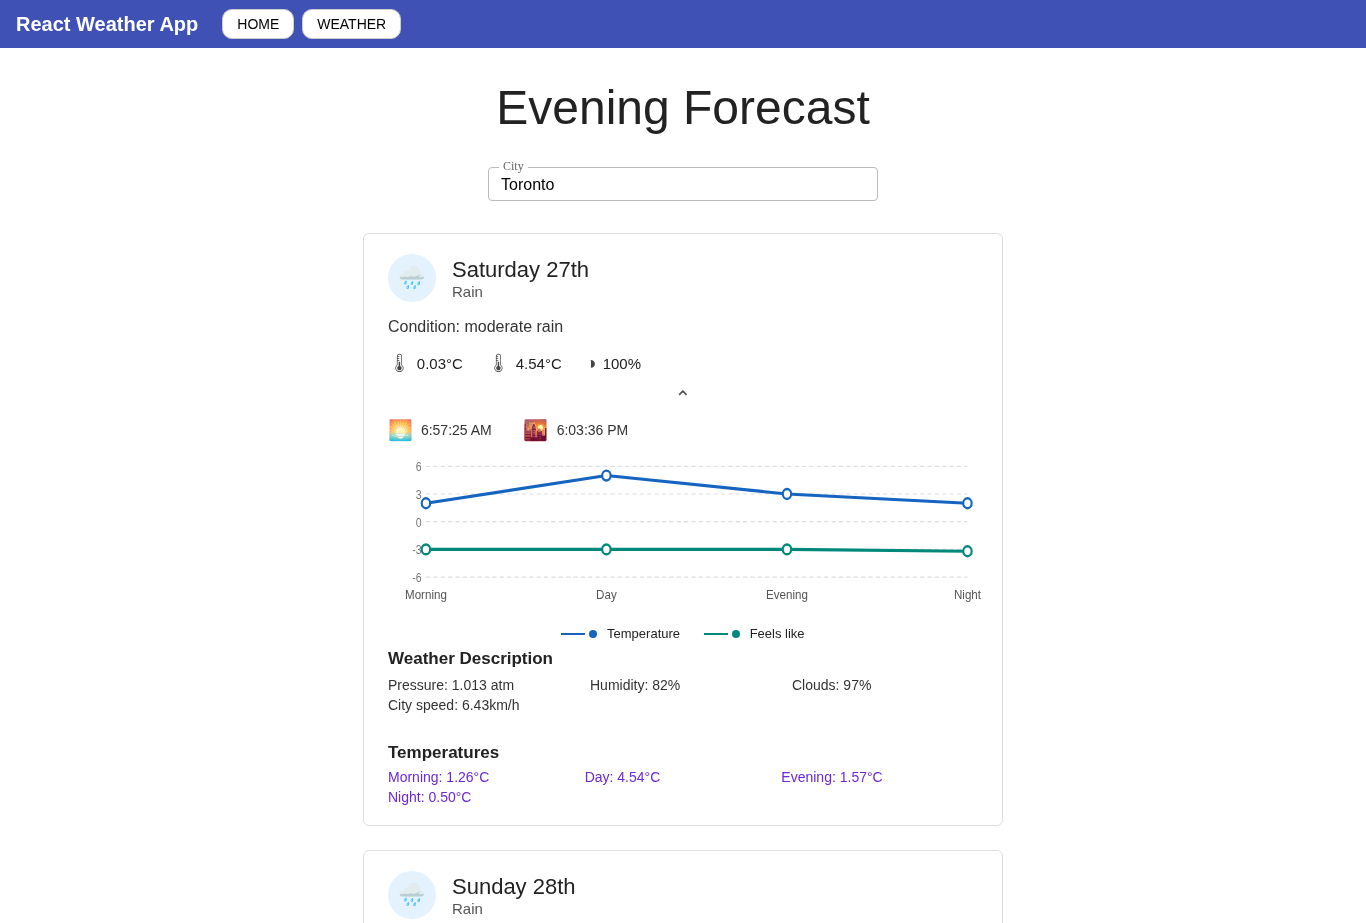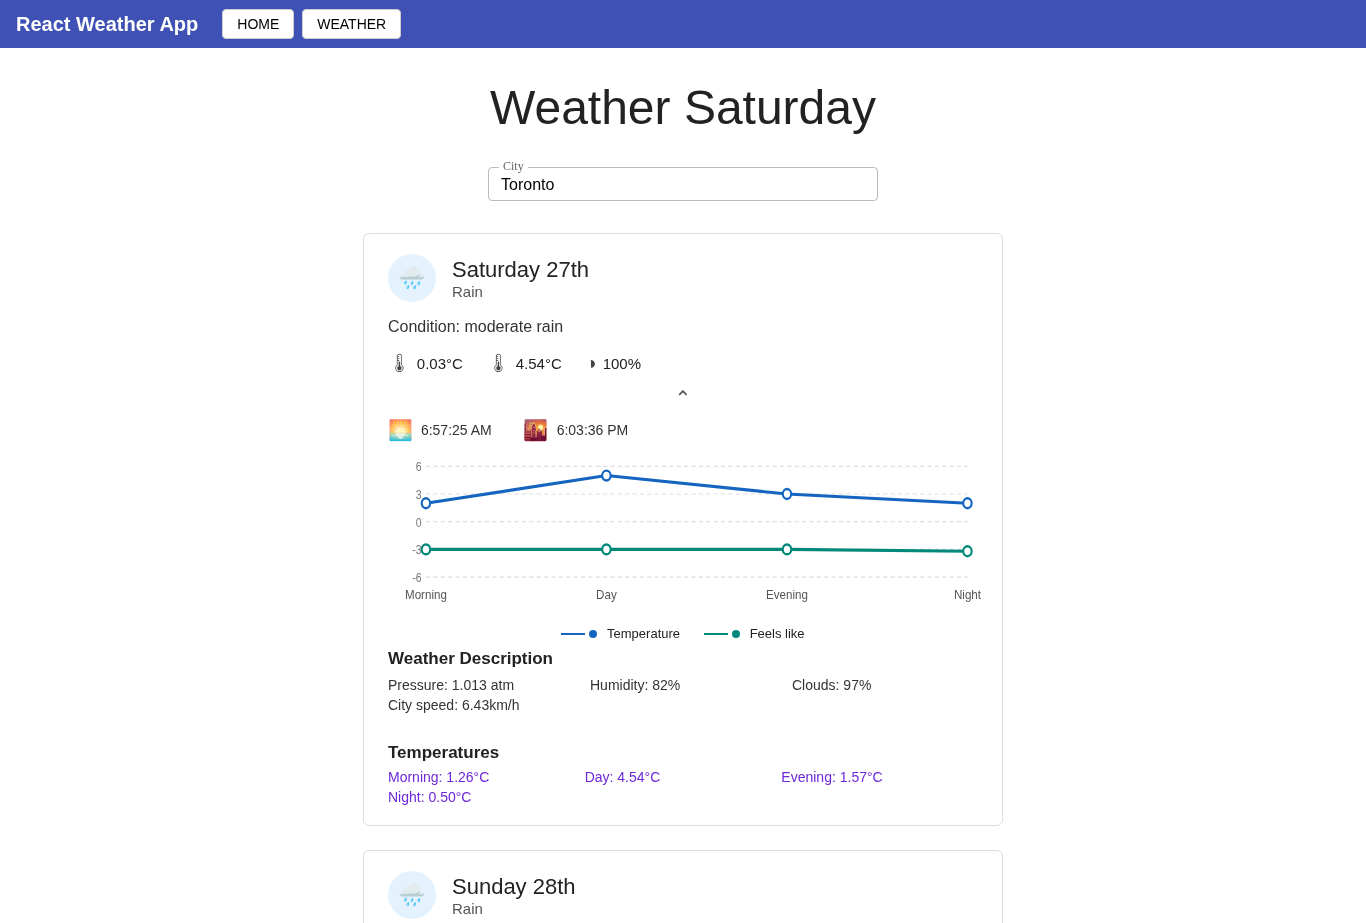--- a/index.html
+++ b/index.html
@@ -19,21 +19,21 @@
       font-weight: bold;
       margin-right: 24px;
     }
     .nav-btn {
       background: #fff;
       border: 1px solid #ccc;
       padding: 6px 14px;
       margin-right: 8px;
       cursor: pointer;
       font-size: 14px;
-      border-radius: 4px;
+      border-radius: 10px;
     }
 
     
     .main-content {
       padding: 32px 16px;
       max-width: 1320px;
       margin: 0 auto;
     }
 
     h1.page-title {
@@ -222,21 +222,21 @@
 <body>
 
 <nav>
   <span class="nav-title">React Weather App</span>
   <button class="nav-btn">HOME</button>
   <button class="nav-btn">WEATHER</button>
 </nav>
 
 <div class="main-content">
 
-  <h1 class="page-title">Weather Saturday</h1>
+  <h1 class="page-title">Evening Forecast</h1>
 
   <div class="city-input-wrapper">
     <label>City</label>
     <input type="text" value="Toronto" style="">
   </div>
 
   <div class="cards-row" id="cards-row">
       <div class="weather-card">
     <div class="card-header">
       <div class="weather-icon-circle">🌧️</div>

